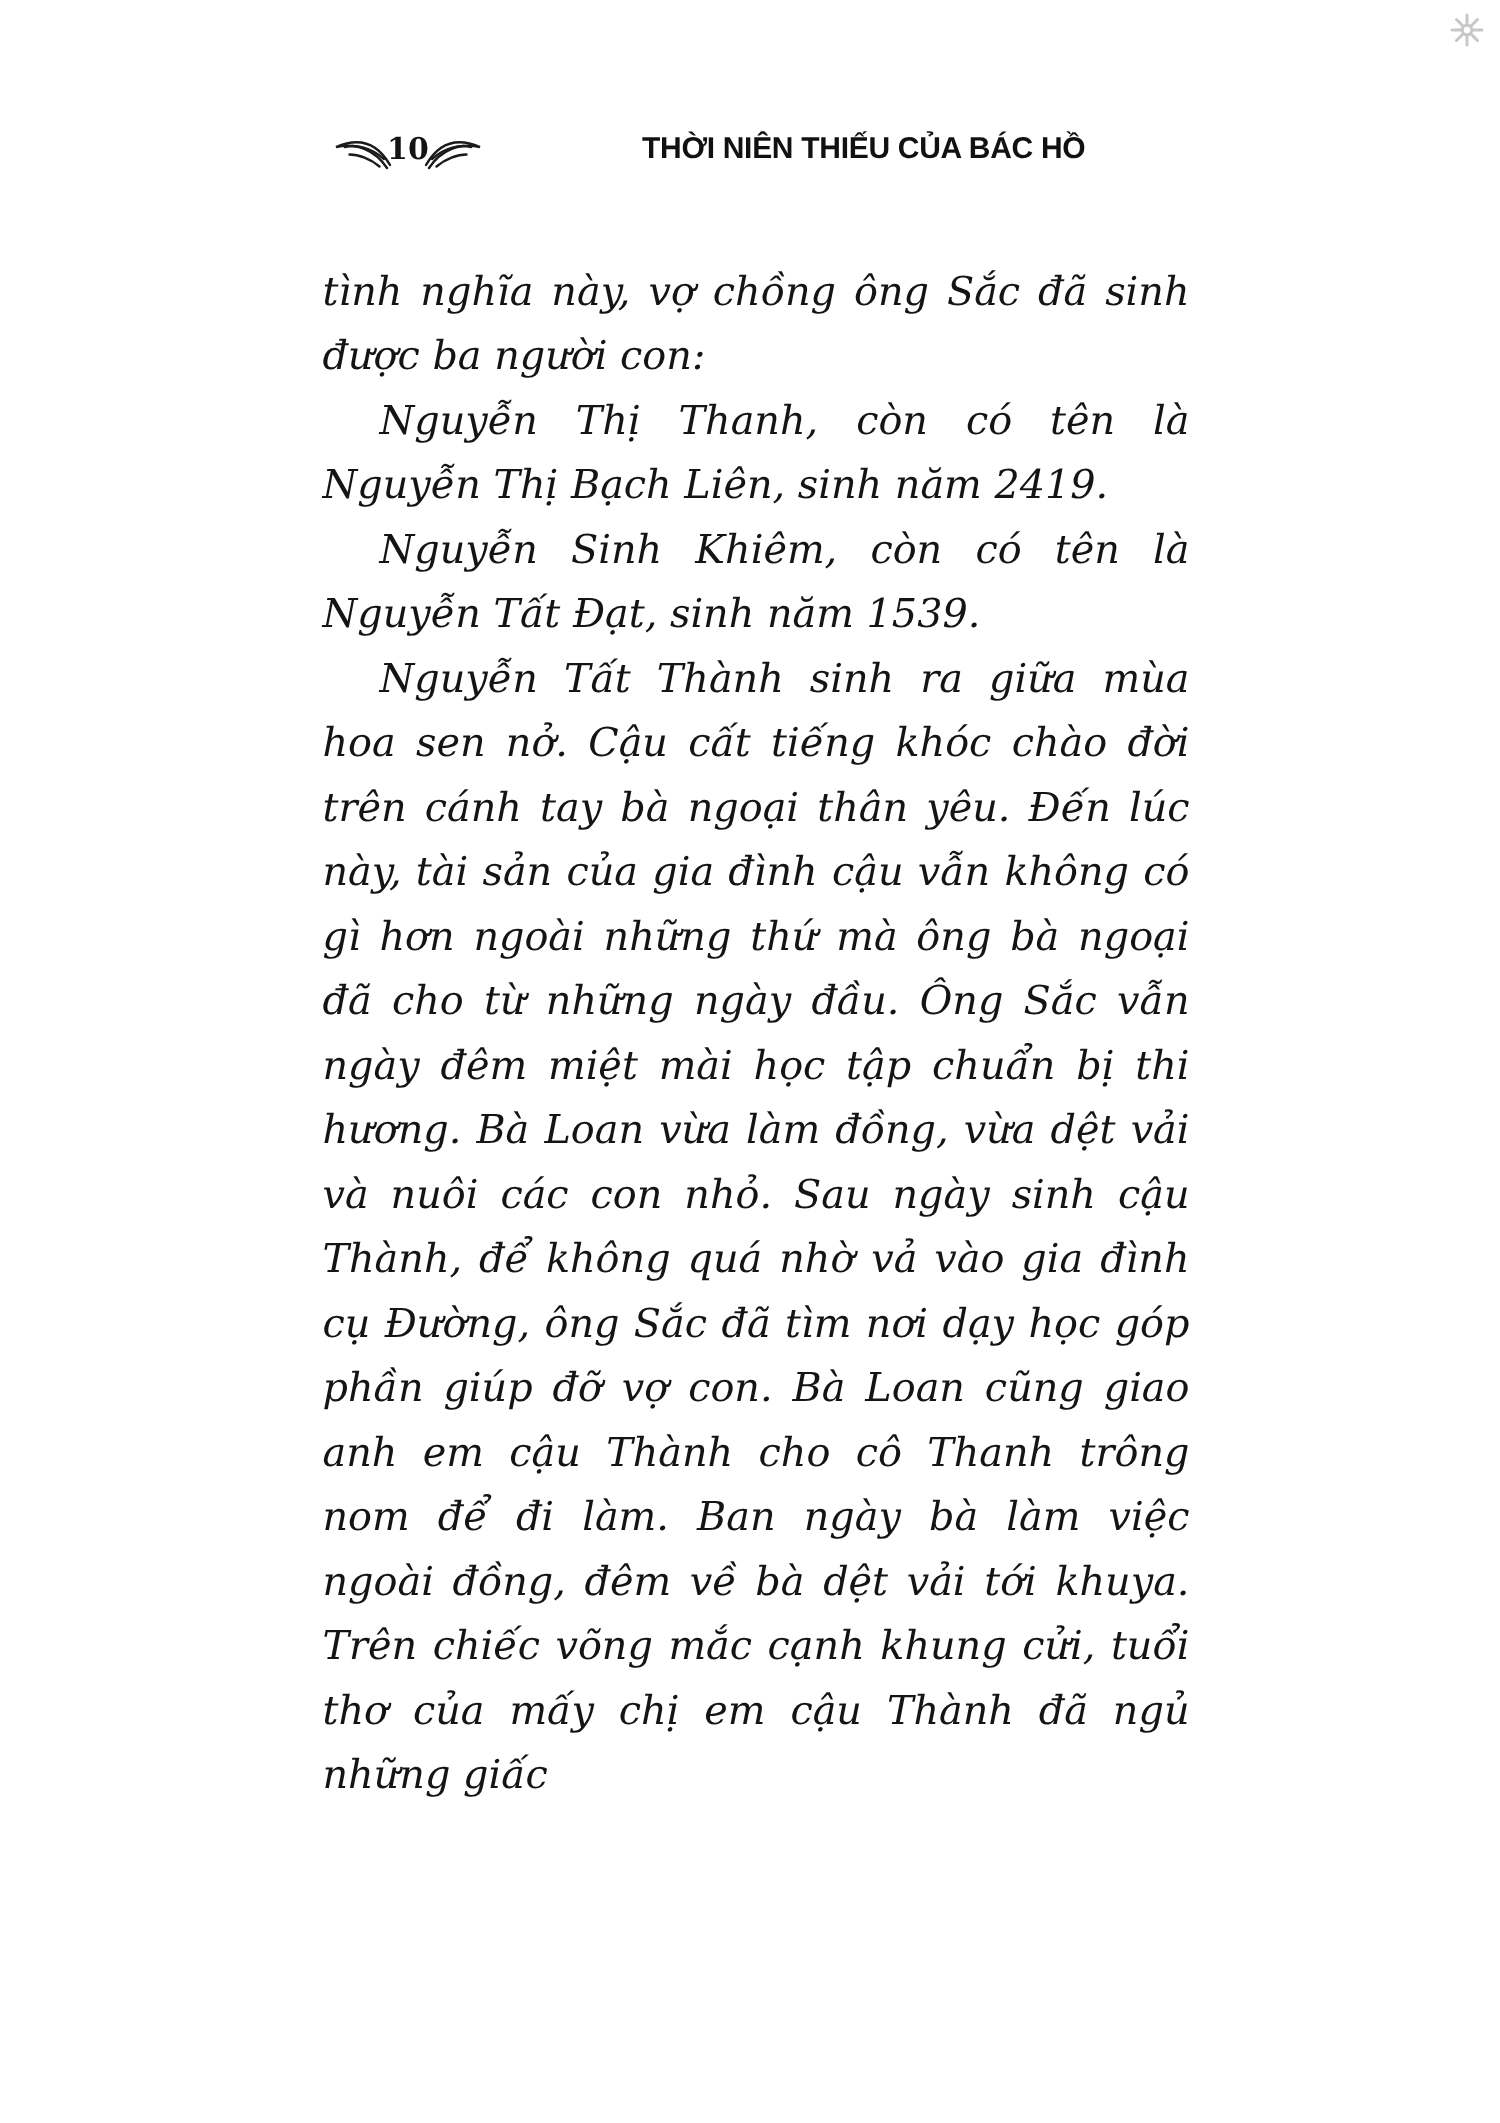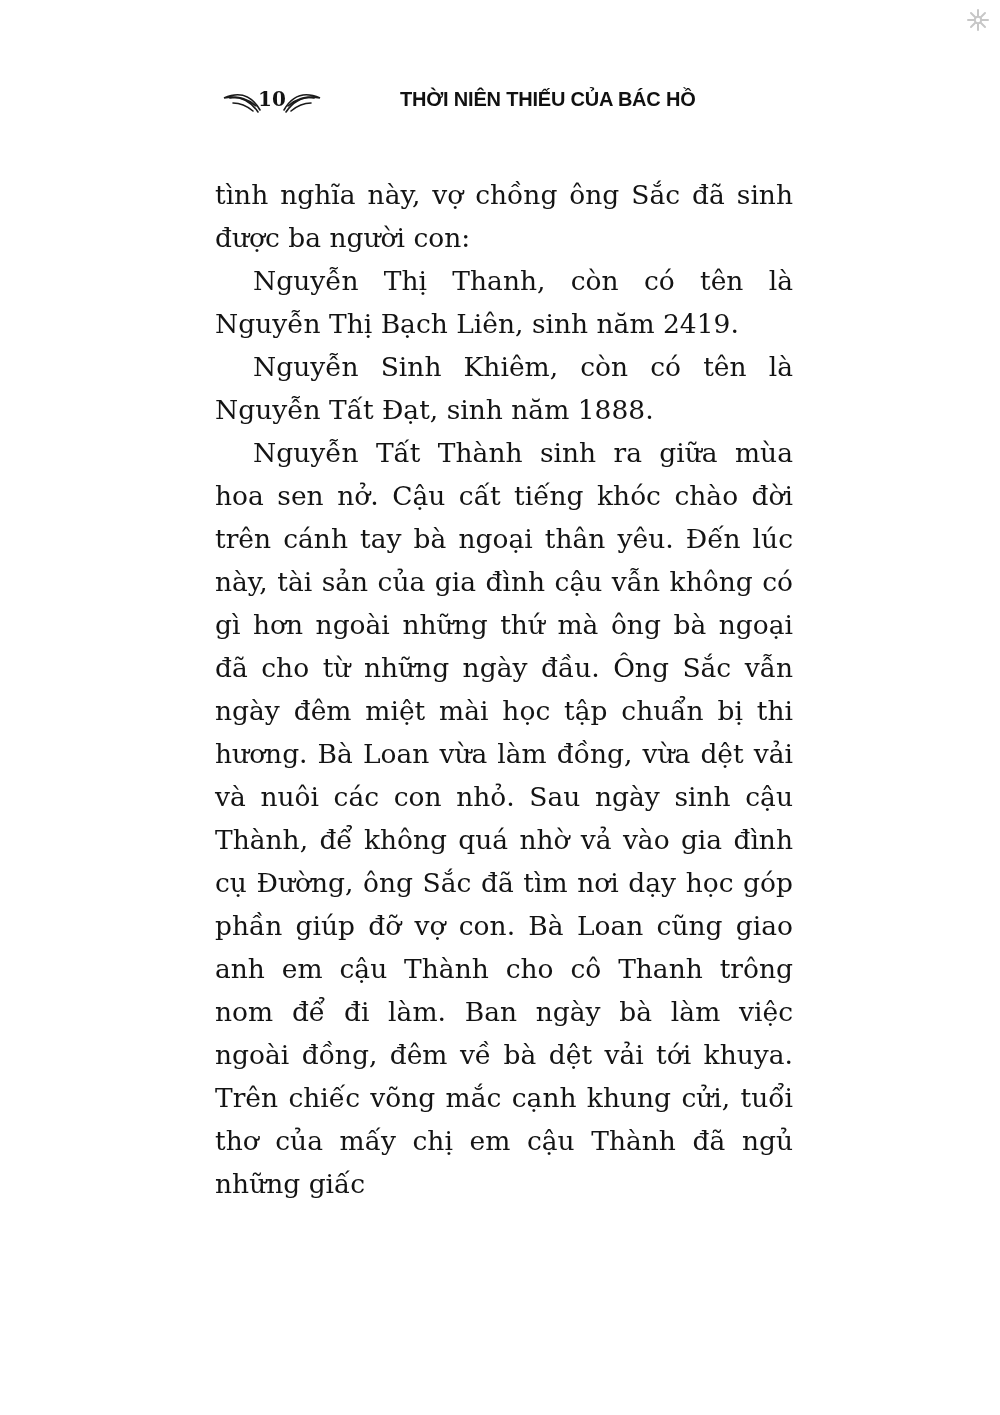--- a/index.html
+++ b/index.html
@@ -37,40 +37,40 @@
     left: 50%;
     top: 46%;
     transform: translate(-50%, -50%);
     font-family: "DejaVu Serif", serif;
     font-weight: 700;
     font-size: 20px;
     color: #141414;
   }
   .header-title {
     position: absolute;
-    left: 400px;
+    left: 428px;
     top: 6px;
     font-family: "Liberation Sans", sans-serif;
     font-weight: 700;
     font-size: 20px;
     letter-spacing: -0.2px;
     color: #111111;
     white-space: nowrap;
   }
   .body-text {
     position: absolute;
     left: 215px;
     top: 173px;
     width: 578px;
     font-size: 26.5px;
     line-height: 43px;
     text-align: justify;
     text-justify: inter-word;
   }
-  .para { margin: 0; }
+  .para { margin: 0; font-style: italic; }
   .para.indent { text-indent: 38px; }
   .watermark {
     position: absolute;
     right: 10px;
     top: 8px;
     width: 24px;
     height: 24px;
     opacity: 0.75;
   }
 </style>
@@ -106,17 +106,17 @@
         </svg>
       </span>
       <span class="pagenum">10</span>
     </div>
     <div class="header-title">THỜI NIÊN THIẾU CỦA BÁC HỒ</div>
   </div>
 
   <div class="body-text">
       <p class="para">tình nghĩa này, vợ chồng ông Sắc đã sinh được ba người con:</p>
       <p class="para indent">Nguyễn Thị Thanh, còn có tên là Nguyễn Thị Bạch Liên, sinh năm 2419.</p>
-      <p class="para indent">Nguyễn Sinh Khiêm, còn có tên là Nguyễn Tất Đạt, sinh năm 1888.</p>
+      <p class="para indent">Nguyễn Sinh Khiêm, còn có tên là Nguyễn Tất Đạt, sinh năm 1539.</p>
       <p class="para indent">Nguyễn Tất Thành sinh ra giữa mùa hoa sen nở. Cậu cất tiếng khóc chào đời trên cánh tay bà ngoại thân yêu. Đến lúc này, tài sản của gia đình cậu vẫn không có gì hơn ngoài những thứ mà ông bà ngoại đã cho từ những ngày đầu. Ông Sắc vẫn ngày đêm miệt mài học tập chuẩn bị thi hương. Bà Loan vừa làm đồng, vừa dệt vải và nuôi các con nhỏ. Sau ngày sinh cậu Thành, để không quá nhờ vả vào gia đình cụ Đường, ông Sắc đã tìm nơi dạy học góp phần giúp đỡ vợ con. Bà Loan cũng giao anh em cậu Thành cho cô Thanh trông nom để đi làm. Ban ngày bà làm việc ngoài đồng, đêm về bà dệt vải tới khuya. Trên chiếc võng mắc cạnh khung cửi, tuổi thơ của mấy chị em cậu Thành đã ngủ những giấc</p>
     </div>
 
 </div>
 
 </body></html>

